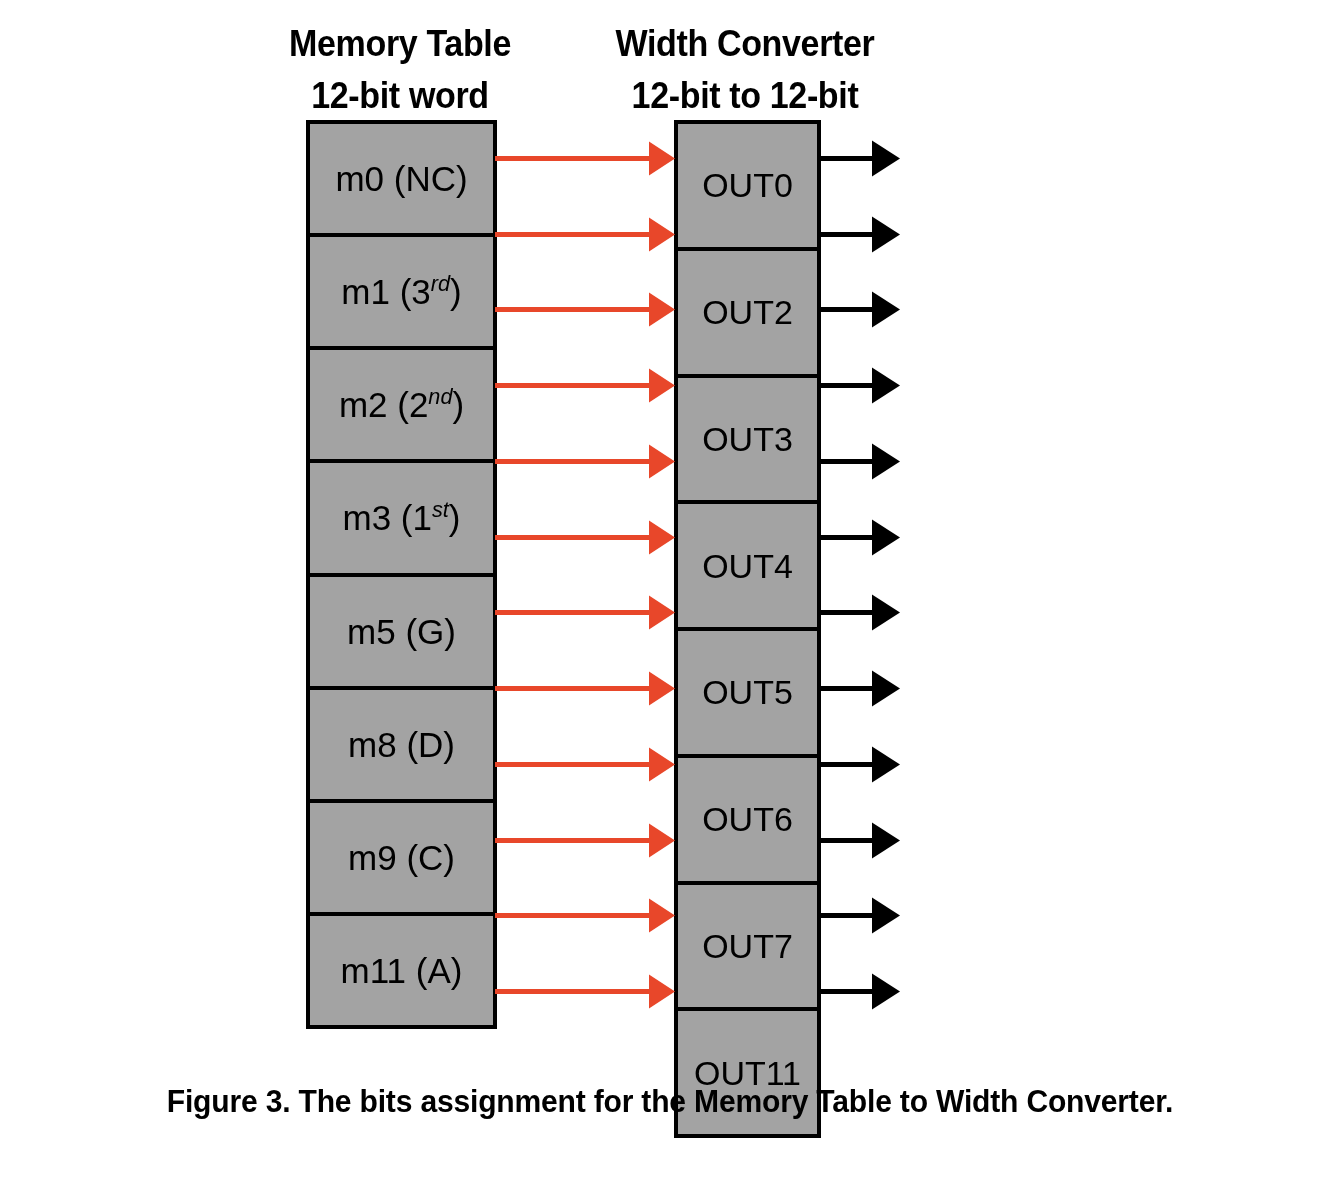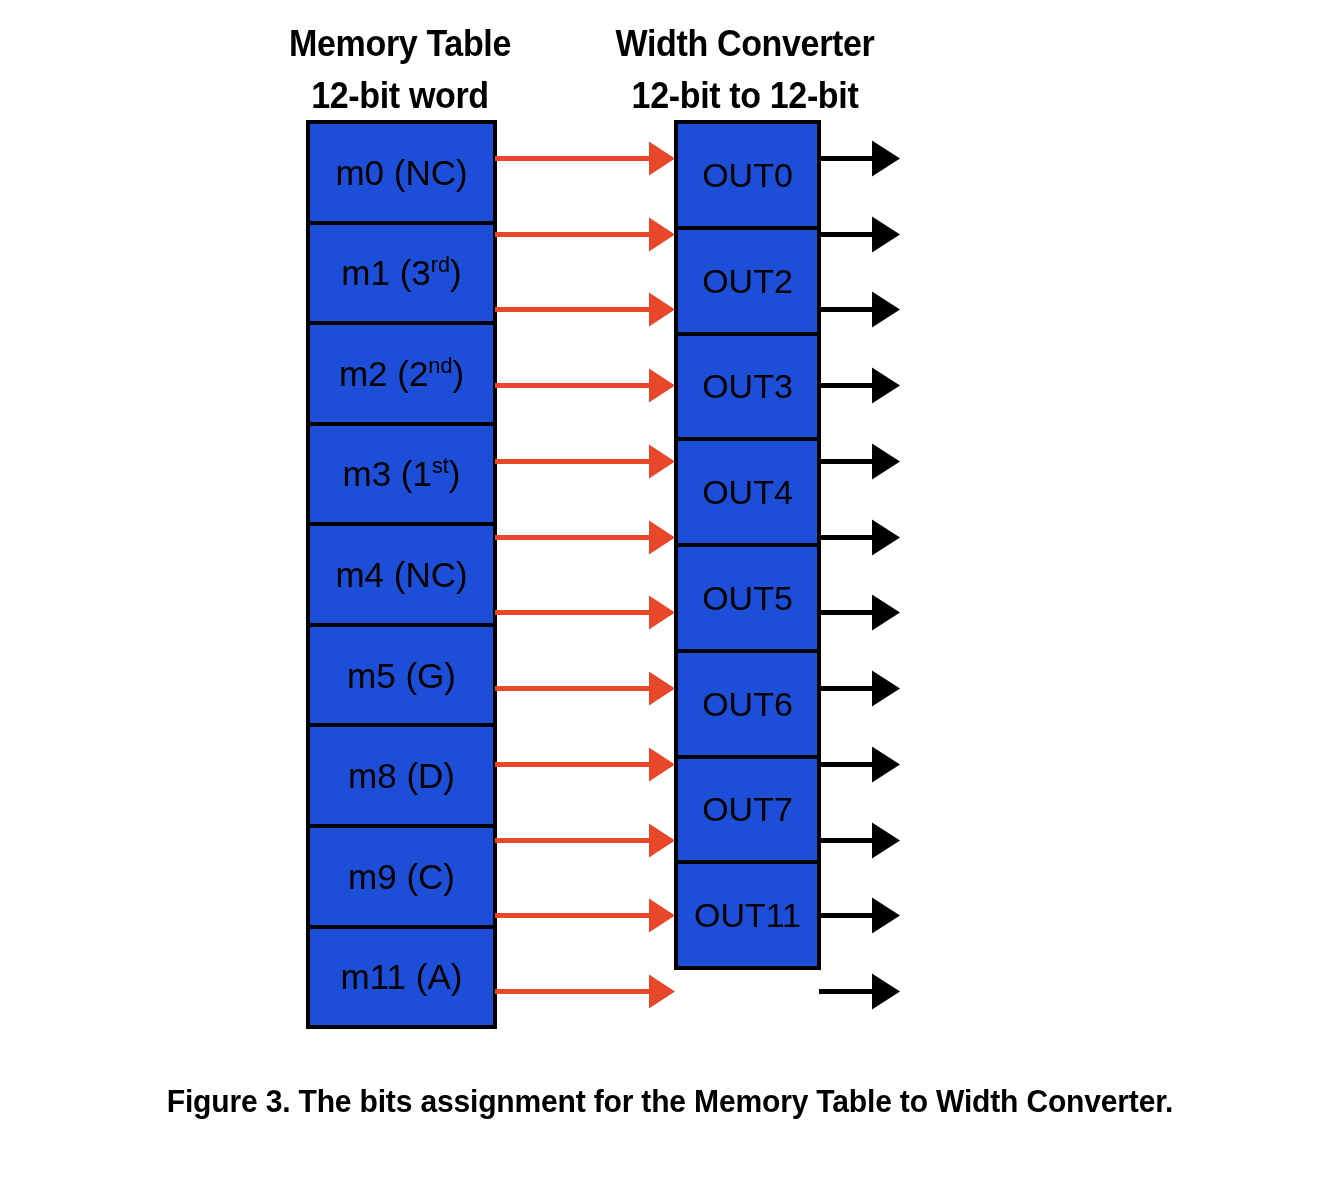--- a/index.html
+++ b/index.html
@@ -37,35 +37,35 @@
   }
   #header-memory-table { left: 180px; top: 18px; width: 440px; }
   #header-width-converter { left: 525px; top: 18px; width: 440px; }
   .col-header .hdr-line { display: block; }
 
   
   .stack {
     position: absolute;
     box-sizing: border-box;
     border: 4px solid #000000;
-    background: #1d4ed8;
+    background: #a3a3a3;
     display: flex;
     flex-direction: column;
   }
   #memory-stack {
     left: 306px;
     top: 120px;
     width: 191px;
     height: 909px;
   }
   #converter-stack {
     left: 674px;
     top: 120px;
     width: 147px;
-    height: 850px;
+    height: 1018px;
   }
 
   .cell {
     box-sizing: border-box;
     flex: 1 1 0;
     display: flex;
     align-items: center;
     justify-content: center;
     border-bottom: 4px solid #000000;
     font-family: "Liberation Sans", sans-serif;
@@ -75,20 +75,21 @@
     white-space: nowrap;
     overflow: hidden;
   }
   .cell:last-child { border-bottom: none; }
   #converter-stack .cell { font-size: 34px; }
 
   .cell sup {
     font-size: 0.62em;
     vertical-align: super;
     line-height: 0;
+    font-style: italic;
   }
 
   
   #arrow-layer {
     position: absolute;
     left: 0;
     top: 0;
     width: 1340px;
     height: 1180px;
     pointer-events: none;
@@ -133,23 +134,20 @@
       <div class="cell">
         <span>m1 (3<sup>rd</sup>)</span>
       </div>
       <div class="cell">
         <span>m2 (2<sup>nd</sup>)</span>
       </div>
       <div class="cell">
         <span>m3 (1<sup>st</sup>)</span>
       </div>
       <div class="cell">
-        <span>m4 (NC)</span>
-      </div>
-      <div class="cell">
         <span>m5 (G)</span>
       </div>
       <div class="cell">
         <span>m8 (D)</span>
       </div>
       <div class="cell">
         <span>m9 (C)</span>
       </div>
       <div class="cell">
         <span>m11 (A)</span>

